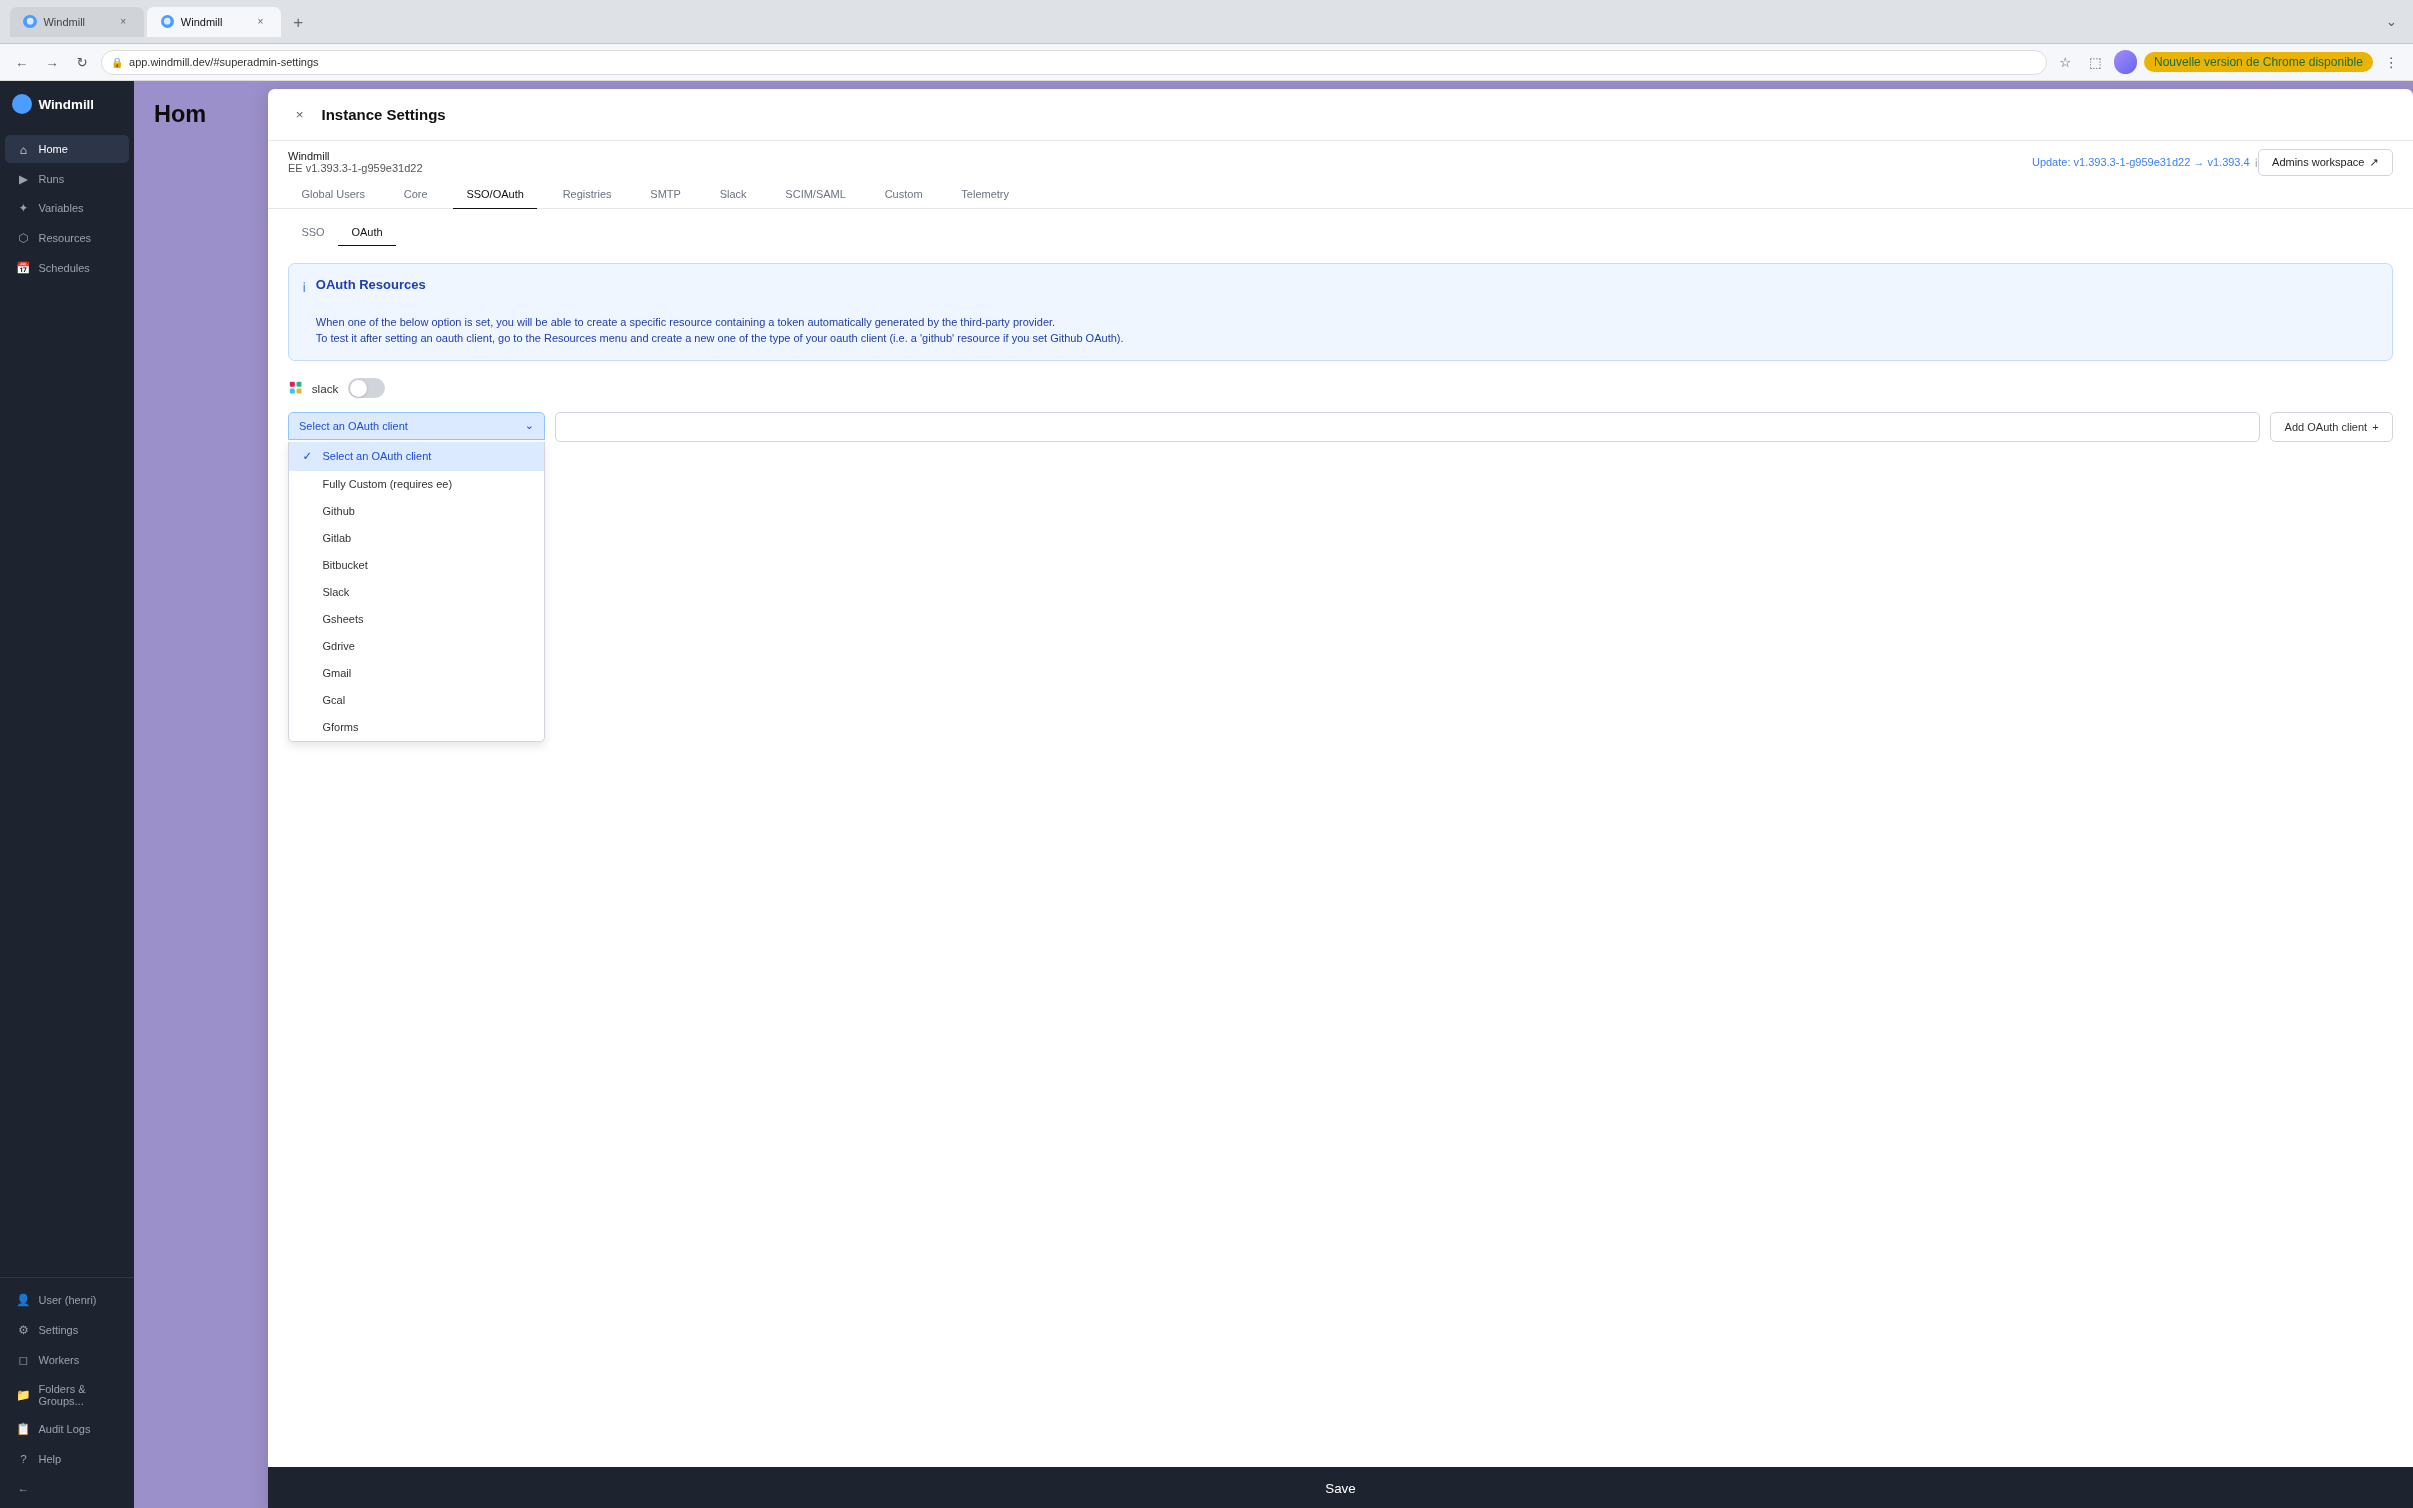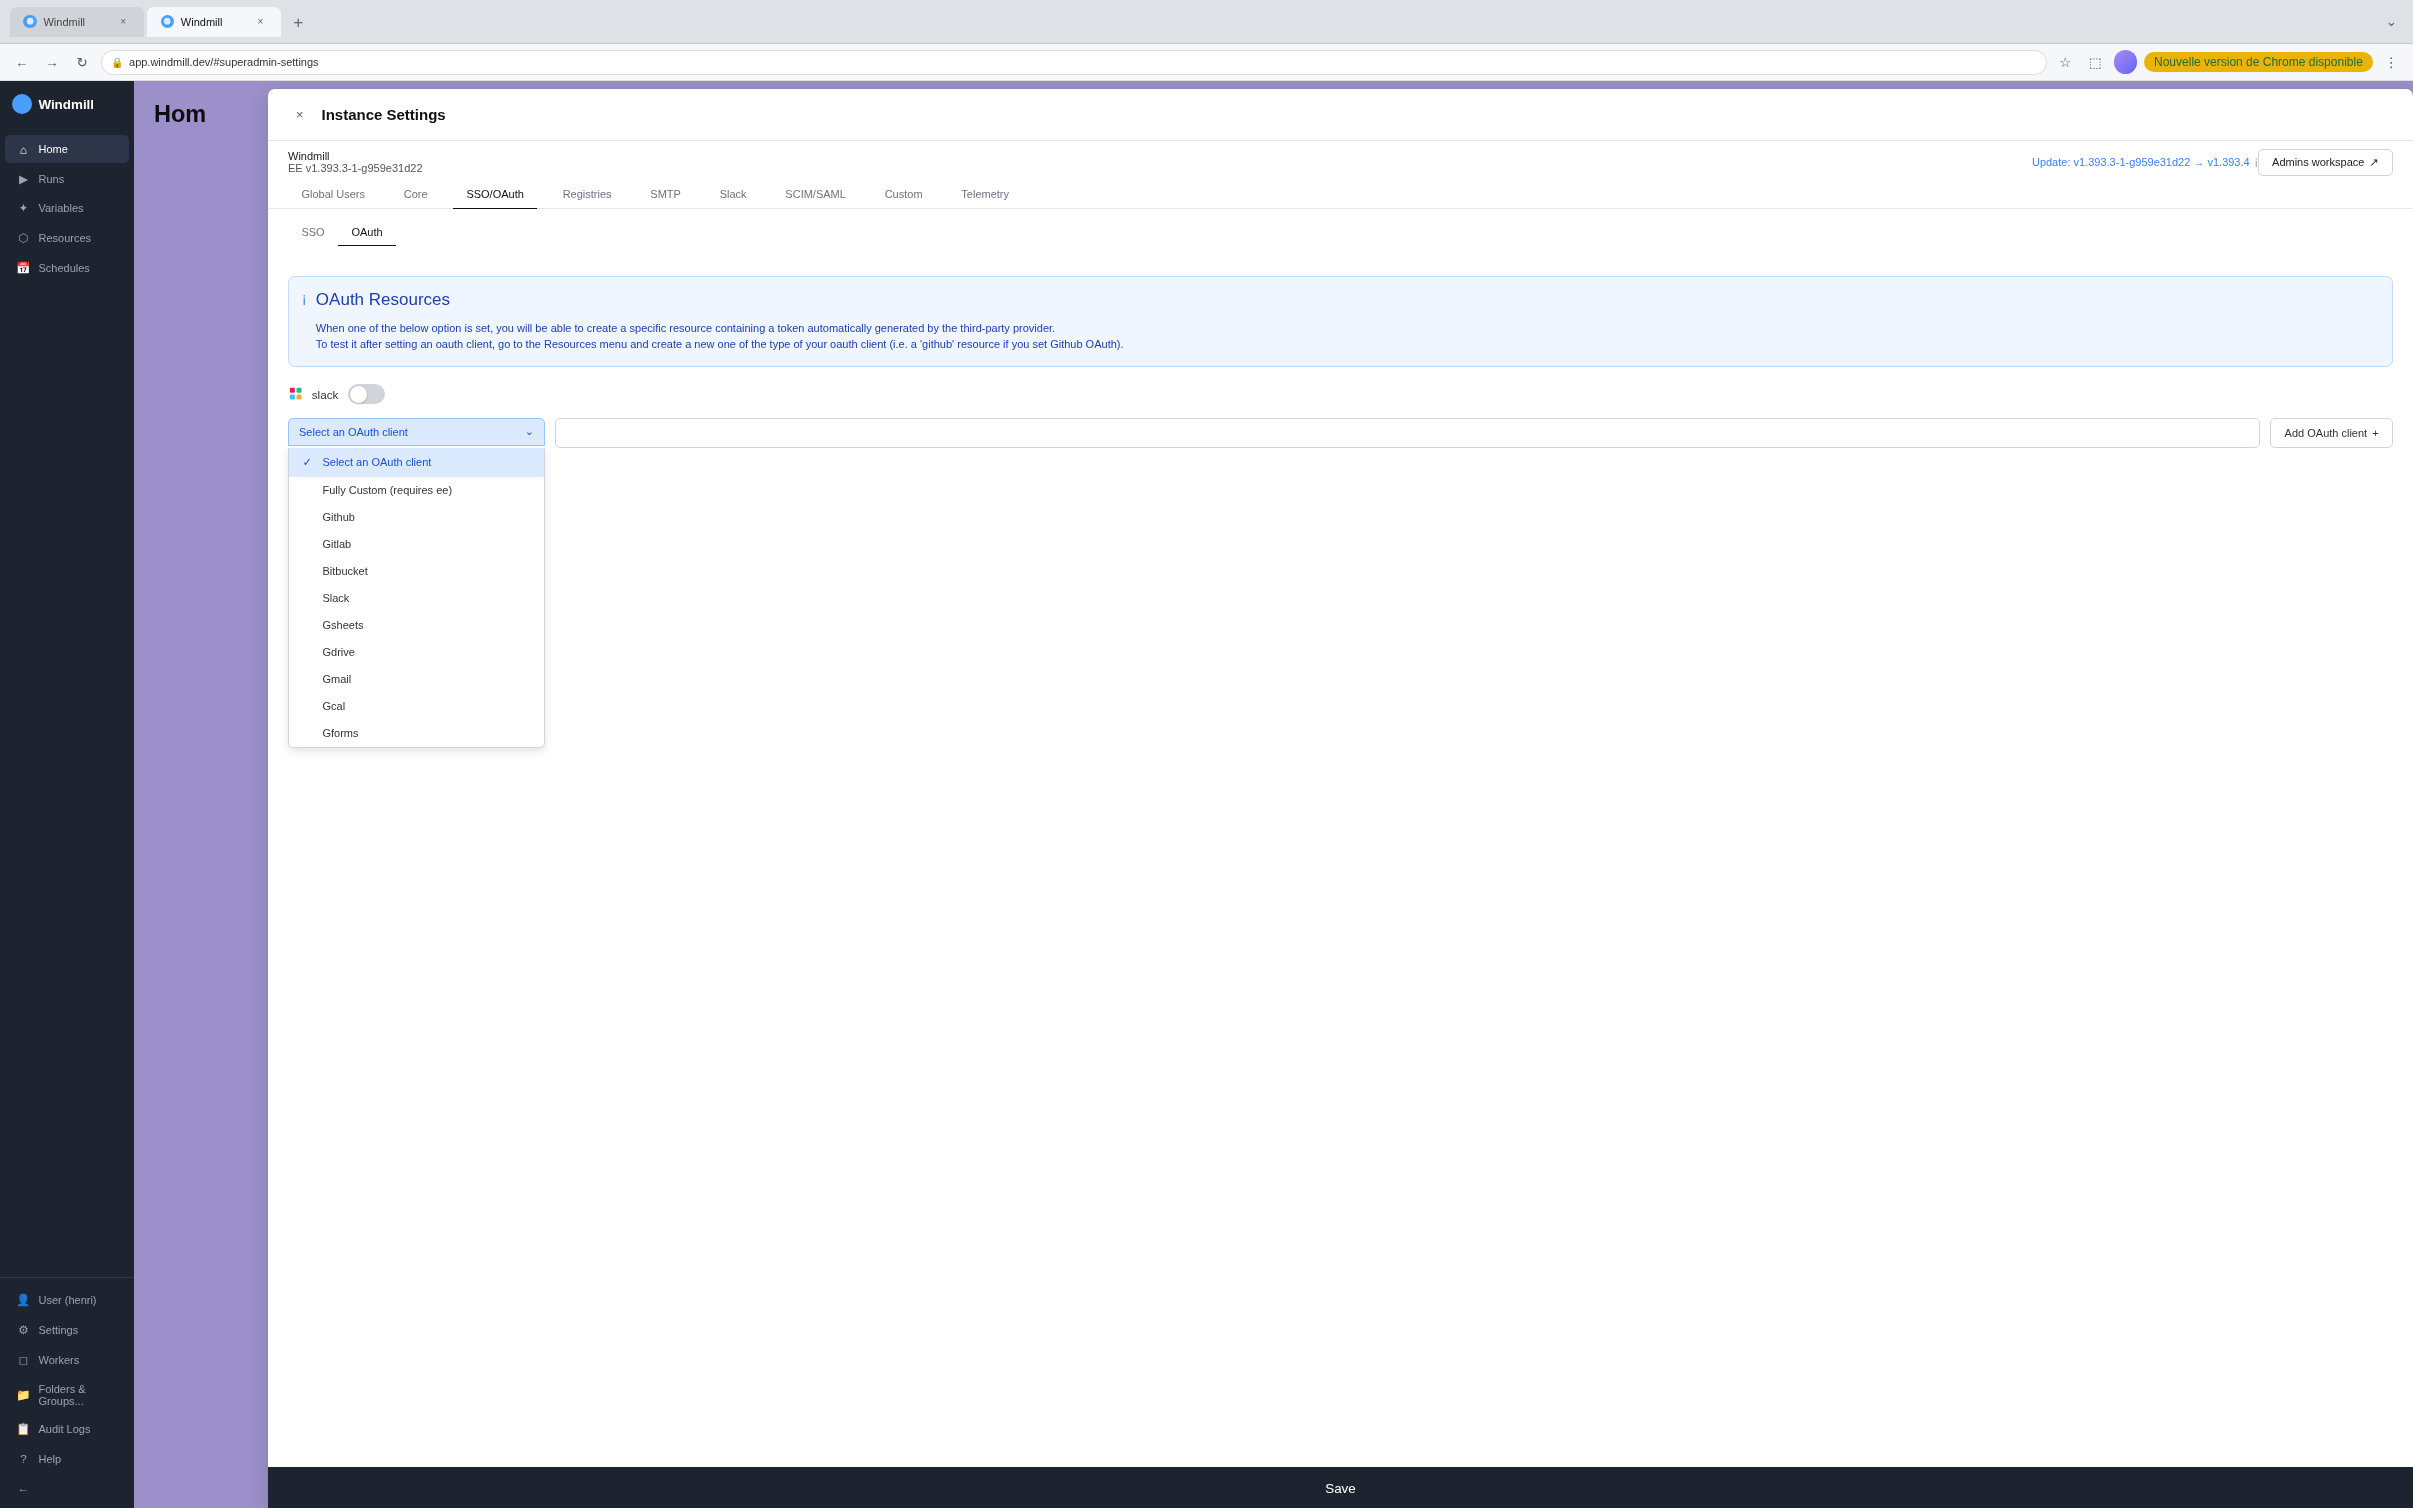--- a/index.html
+++ b/index.html
@@ -304,21 +304,21 @@
       gap: 0;
       padding: 10px 20px 0;
       flex-shrink: 0;
     }
     .modal-subtab {
       padding: 6.7px 13.4px;
       font-size: 11px;
       color: #6b7280;
       cursor: pointer;
       border-bottom: 1.7px solid transparent;
-      margin-bottom: 13px;
+      margin-bottom: 0;
     }
     .modal-subtab.active {
       color: #111;
       border-bottom-color: #111;
     }
 
     
     .modal-body {
       flex: 1;
       overflow-y: auto;
@@ -341,24 +341,24 @@
       font-size: 13.4px;
       flex-shrink: 0;
       margin-top: 0.8px;
     }
     .info-text {
       font-size: 11px;
       color: #1e40af;
       line-height: 1.5;
     }
     .info-title {
-      font-weight: 400;
-      font-size: 17px;
+      font-weight: 700;
+      font-size: 13px;
       color: #1e40af;
-      margin-bottom: 10px;
+      margin-bottom: 22px;
     }
 
     
     .config-row {
       display: flex;
       align-items: center;
       gap: 10px;
       margin-bottom: 13.4px;
     }
     .config-label {

